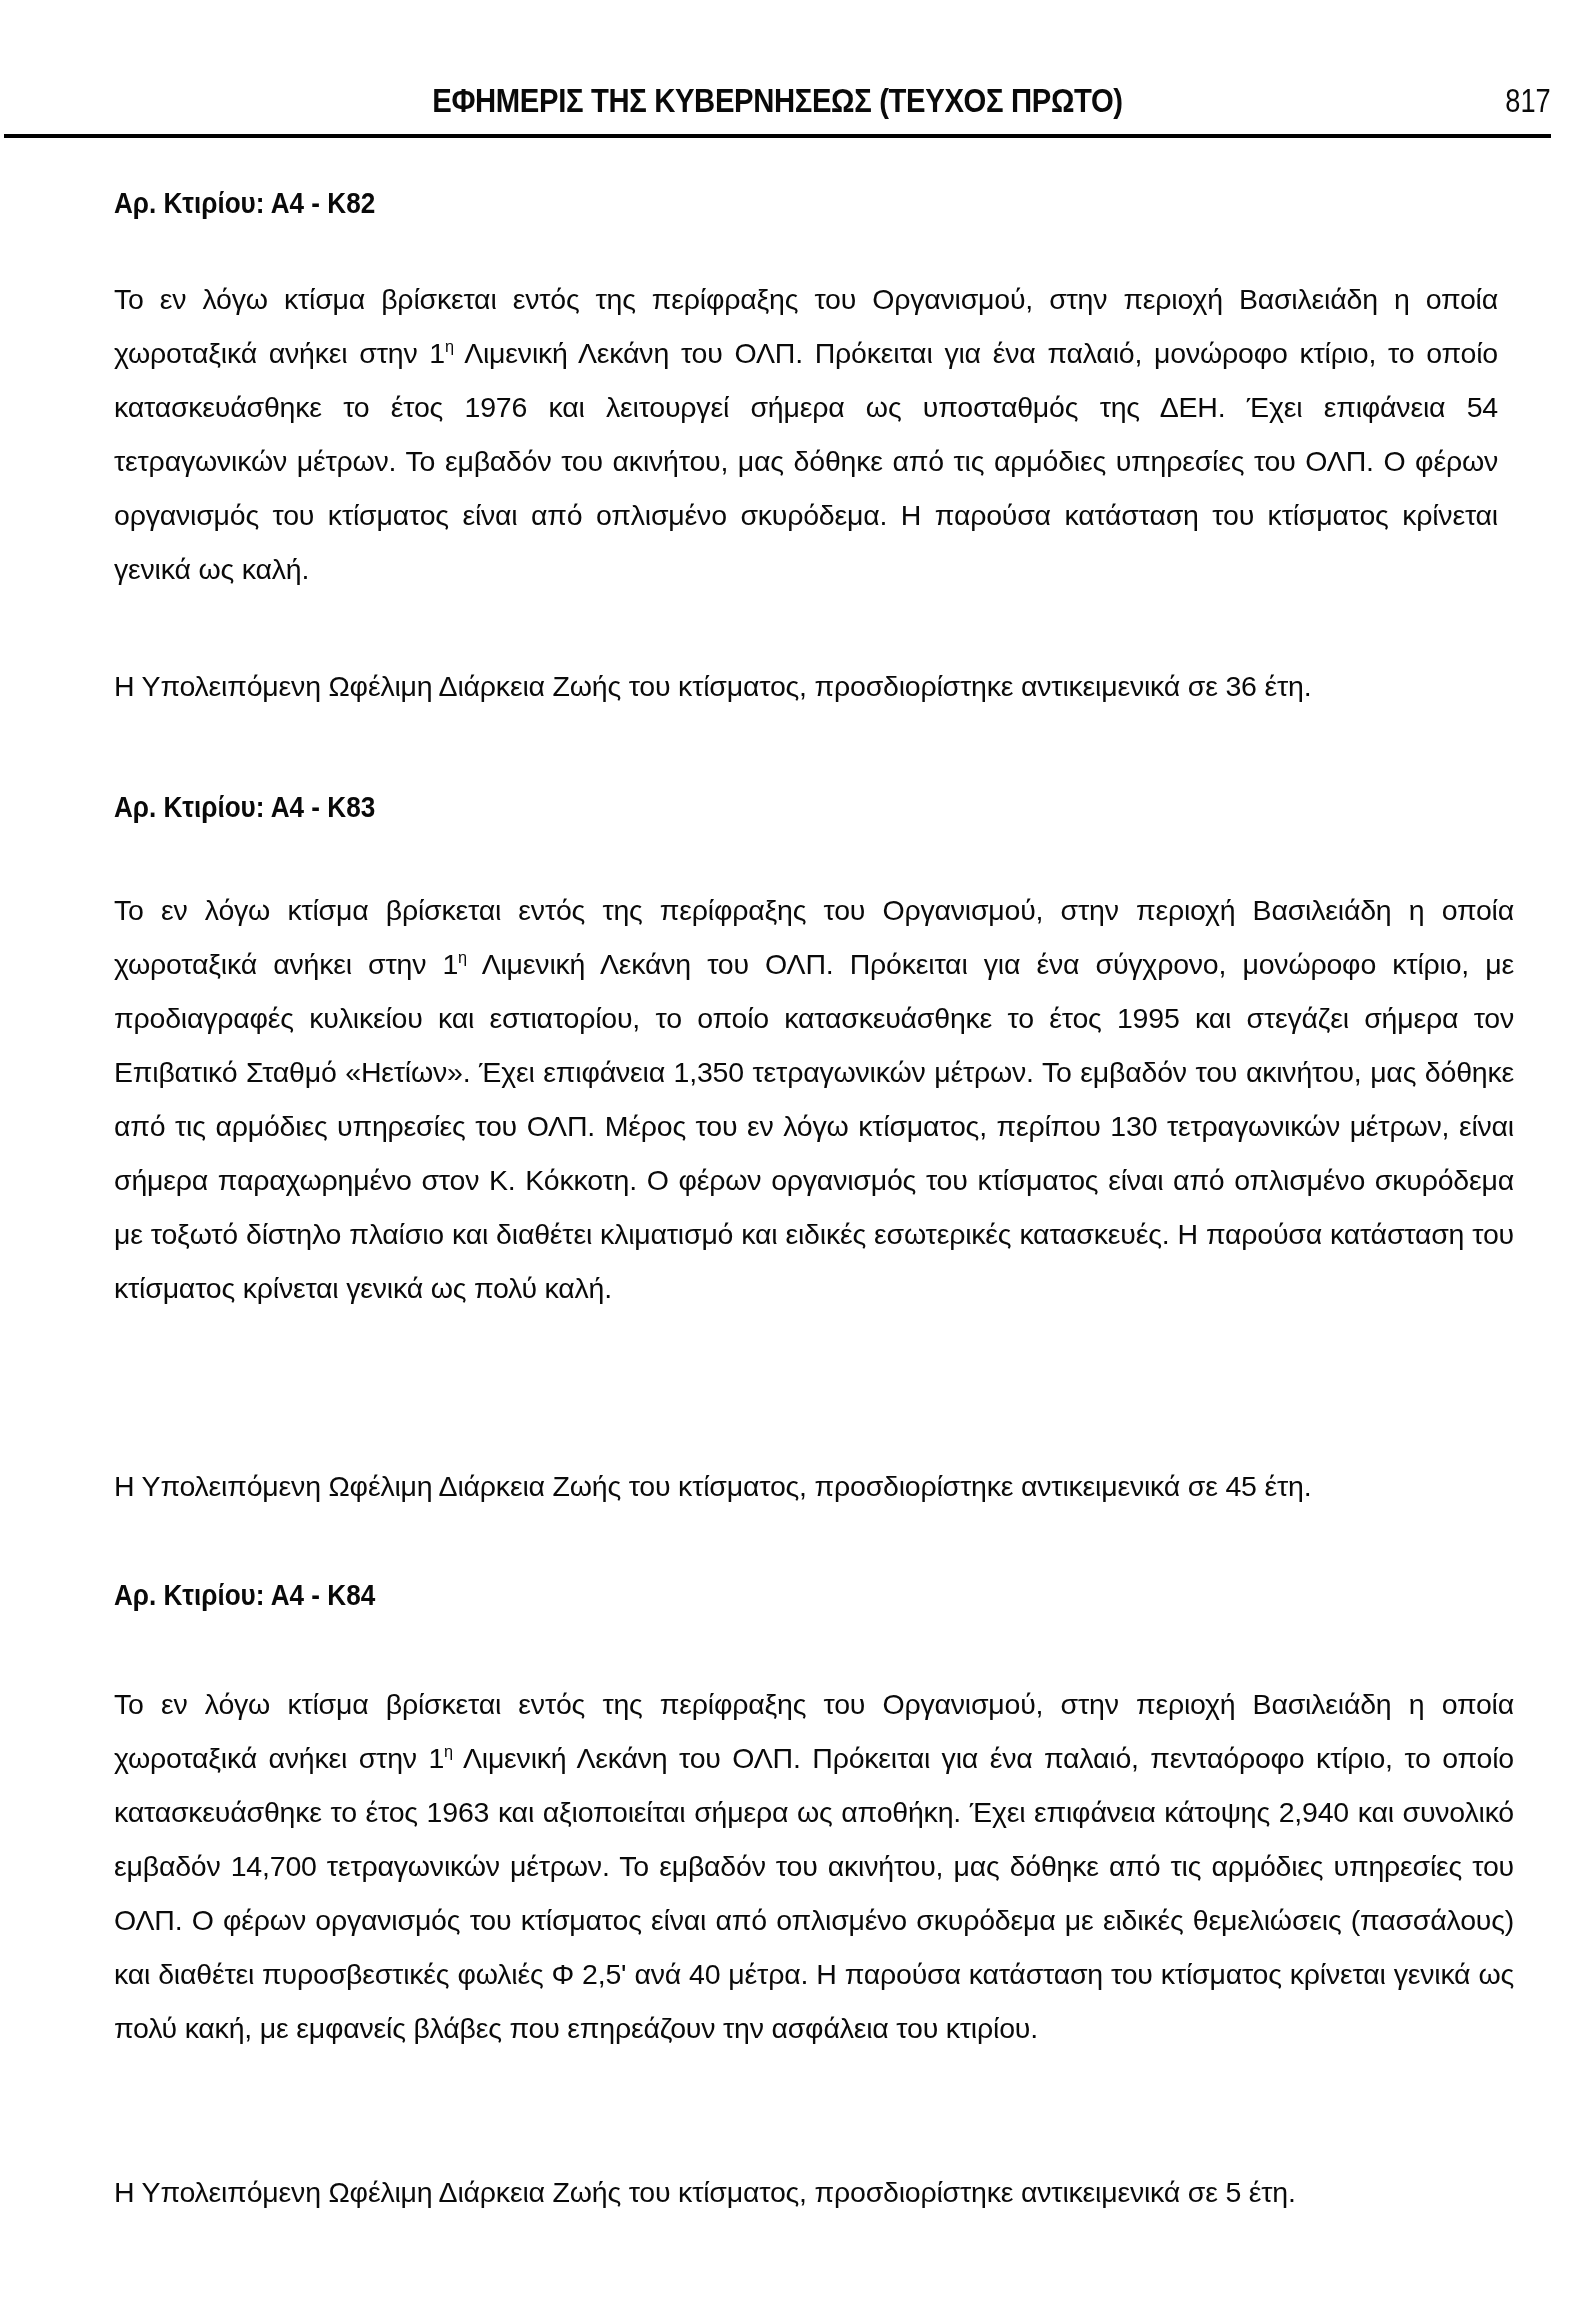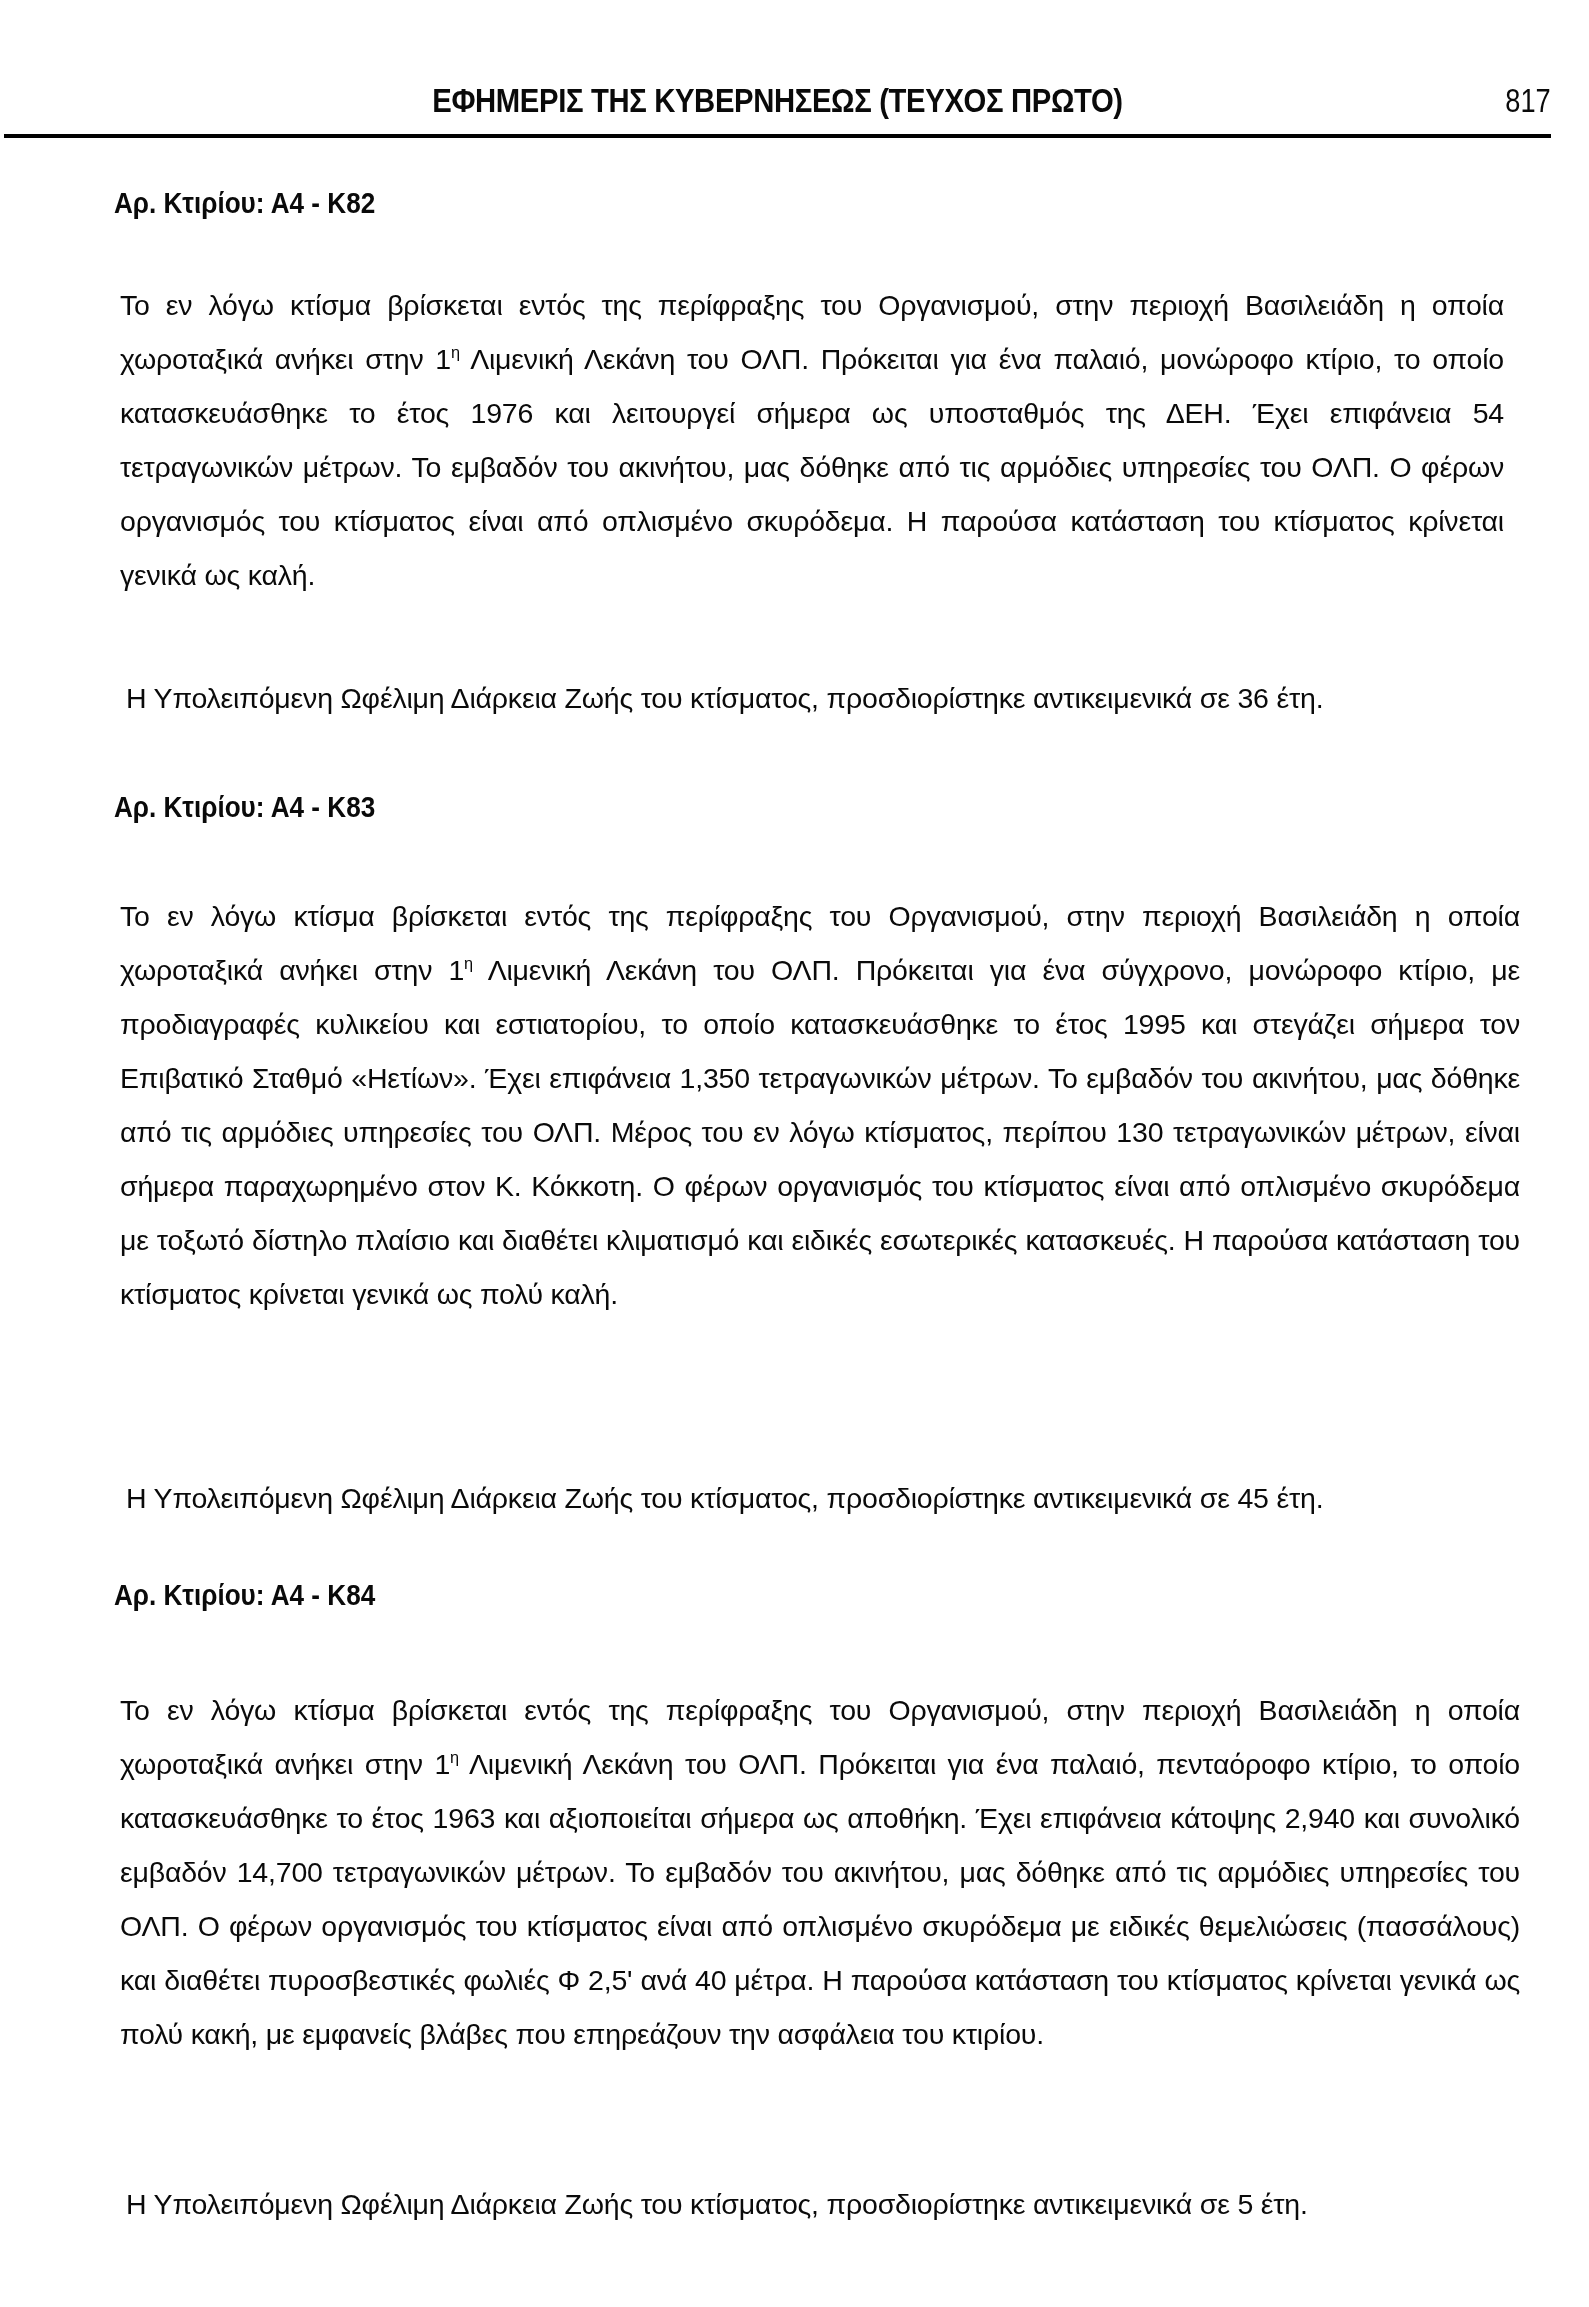--- a/index.html
+++ b/index.html
@@ -25,25 +25,25 @@
       position: absolute; left: 114px; top: 187px; width: 1384px;
     }
     .section { }
     .section-heading {
       font-size: 29px; font-weight: bold; margin: 0;
       transform: scaleX(0.9); transform-origin: left;
       display: inline-block;
     }
     .para {
       font-size: 28.5px; line-height: 54px; text-align: justify;
-      margin: 6px; letter-spacing: -0.2px;
+      margin: 0; letter-spacing: -0.2px;
     }
     .para sup { font-size: 16.3px; vertical-align: 11.4px; line-height: 0; }
     .life {
-      font-size: 28.5px; line-height: 54px; margin: 12px; letter-spacing: -0.2px;
+      font-size: 28.5px; line-height: 54px; margin: 0; letter-spacing: -0.2px;
     }
     .s1-heading { position: absolute; top: 0; }
     .s1-body { position: absolute; top: 85px; width: 1384px; }
     .s1-life { position: absolute; top: 472px; }
     .s2-heading { position: absolute; top: 604px; }
     .s2-body { position: absolute; top: 696px; width: 1400px; }
     .s2-life { position: absolute; top: 1272px; }
     .s3-heading { position: absolute; top: 1392px; }
     .s3-body { position: absolute; top: 1490px; width: 1400px; }
     .s3-life { position: absolute; top: 1978px; }

